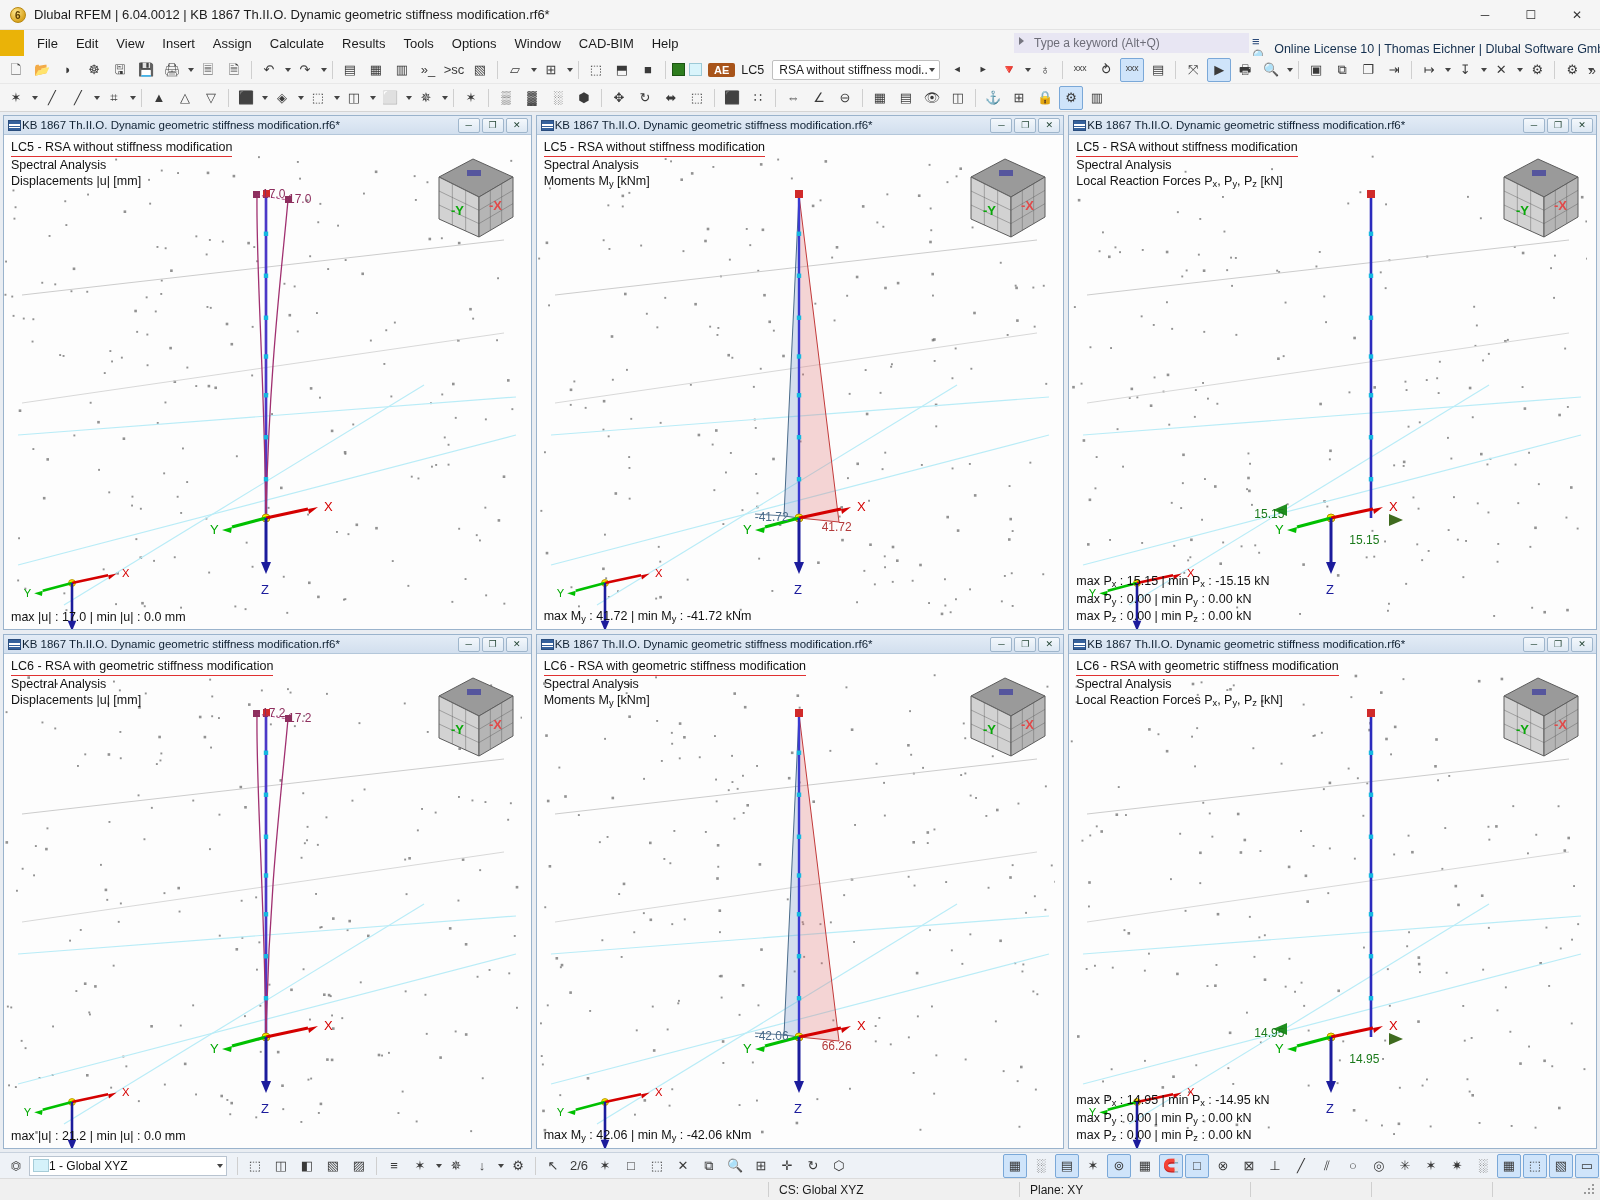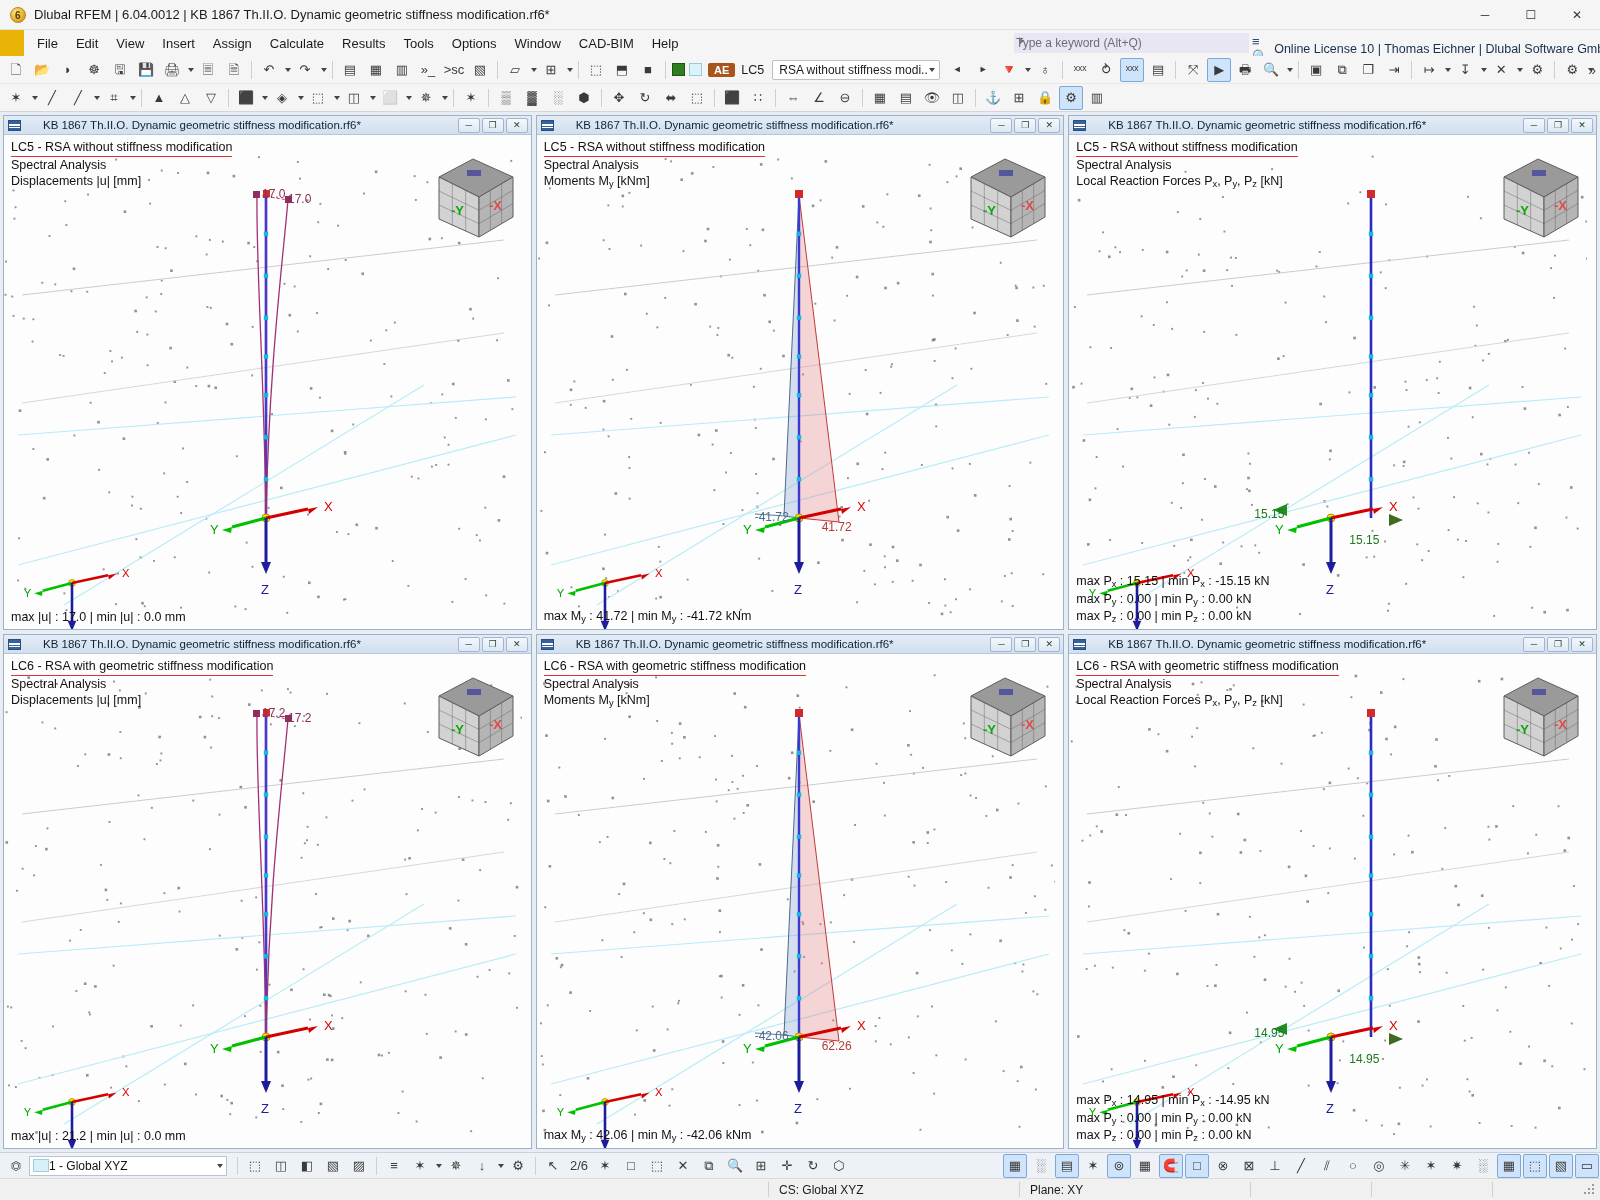--- a/index.html
+++ b/index.html
@@ -55,21 +55,21 @@
   }
   .menubar .mi {
     padding: 3px 9px; font-size: 13px; color: #1b1b1b; white-space: nowrap;
   }
   .searchbox {
     position: absolute; left: 990px; top: 3px;
     width: 235px; height: 20px;
     background: #e8e6f3;
     display: flex; align-items: center;
     font-size: 12px; color: #6d6d78;
-    padding-left: 2px;
+    padding-left: 20px;
   }
   .searchbox .arw {
     position: absolute; left: 5px; top: 4px;
     width: 0; height: 0;
     border-left: 5px solid #767680;
     border-top: 4px solid transparent;
     border-bottom: 4px solid transparent;
   }
   .licensewrap {
     position: absolute; left: 1228px; top: 4px;
@@ -140,21 +140,21 @@
     background: #fcfdfd;
     border: 1px solid #9ab3cc;
     display: flex; flex-direction: column;
     position: relative; overflow: hidden;
   }
   .mdi-title {
     height: 19px; flex: 0 0 19px;
     background: linear-gradient(to bottom, #e3ecf6, #d2dfee);
     border-bottom: 1px solid #b4c7da;
     display: flex; align-items: center;
-    padding-left: 4px; gap: 22px;
+    padding-left: 4px; gap: 1px;
   }
   .mdi-title .micon {
     width: 13px; height: 11px; flex: 0 0 13px;
     background: linear-gradient(to bottom, #35619c 0 34%, #ffffff 34% 50%, #35619c 50% 66%, #ffffff 66% 82%, #35619c 82% 100%);
     border: 1px solid #2a4d7d;
   }
   .mdi-title .mtxt {
     font-size: 11.5px; color: #123; white-space: nowrap; overflow: hidden;
     flex: 1 1 auto;
   }
@@ -1810,21 +1810,21 @@
     <text x="-5" y="76" font-size="13" fill="#1c1c9c" font-family="'Liberation Sans',sans-serif">Z</text>
   </g>
           </svg>
           <div class="res-head">
             <div><span class="lc">LC6 - RSA with geometric stiffness modification</span></div>
             <div>Spectral Analysis</div>
             <div>Moments M<sub>y</sub> [kNm]</div>
           </div>
           <div style="position: absolute; left: 0px; top: 0px; width: 100%; height: 100%; pointer-events: none;">
             <span style="position: absolute; left: 218px; top: 375px; font-size: 12px; color: rgb(74, 107, 138); white-space: nowrap;">-42.06</span>
-            <span style="position: absolute; left: 285px; top: 385px; font-size: 12px; color: rgb(179, 58, 58); white-space: nowrap;">62.26</span>
+            <span style="position: absolute; left: 285px; top: 385px; font-size: 12px; color: rgb(179, 58, 58); white-space: nowrap;">66.26</span>
           </div>
           <div class="viewcube">
             <svg width="110" height="100" viewBox="0 0 110 100" xmlns="http://www.w3.org/2000/svg">
               <g>
     <polygon points="18,30 52,12 92,30 58,50" fill="#9a9a9a" stroke="#5d5d5d" stroke-width="1"></polygon>
     <polygon points="18,30 58,50 58,90 18,72" fill="#d2d2d2" stroke="#5d5d5d" stroke-width="1"></polygon>
     <polygon points="58,50 92,30 92,70 58,90" fill="#b5b5b5" stroke="#5d5d5d" stroke-width="1"></polygon>
                 <line x1="31.333333333333332" y1="36.666666666666664" x2="31.333333333333332" y2="78" stroke="#5d5d5d" stroke-width="0.8" opacity="0.55"></line>
                 <line x1="18" y1="44" x2="58" y2="63.3" stroke="#5d5d5d" stroke-width="0.8" opacity="0.55"></line>
                 <line x1="69.33333333333333" y1="43.333333333333336" x2="69.33333333333333" y2="83.33333333333333" stroke="#5d5d5d" stroke-width="0.8" opacity="0.55"></line>

